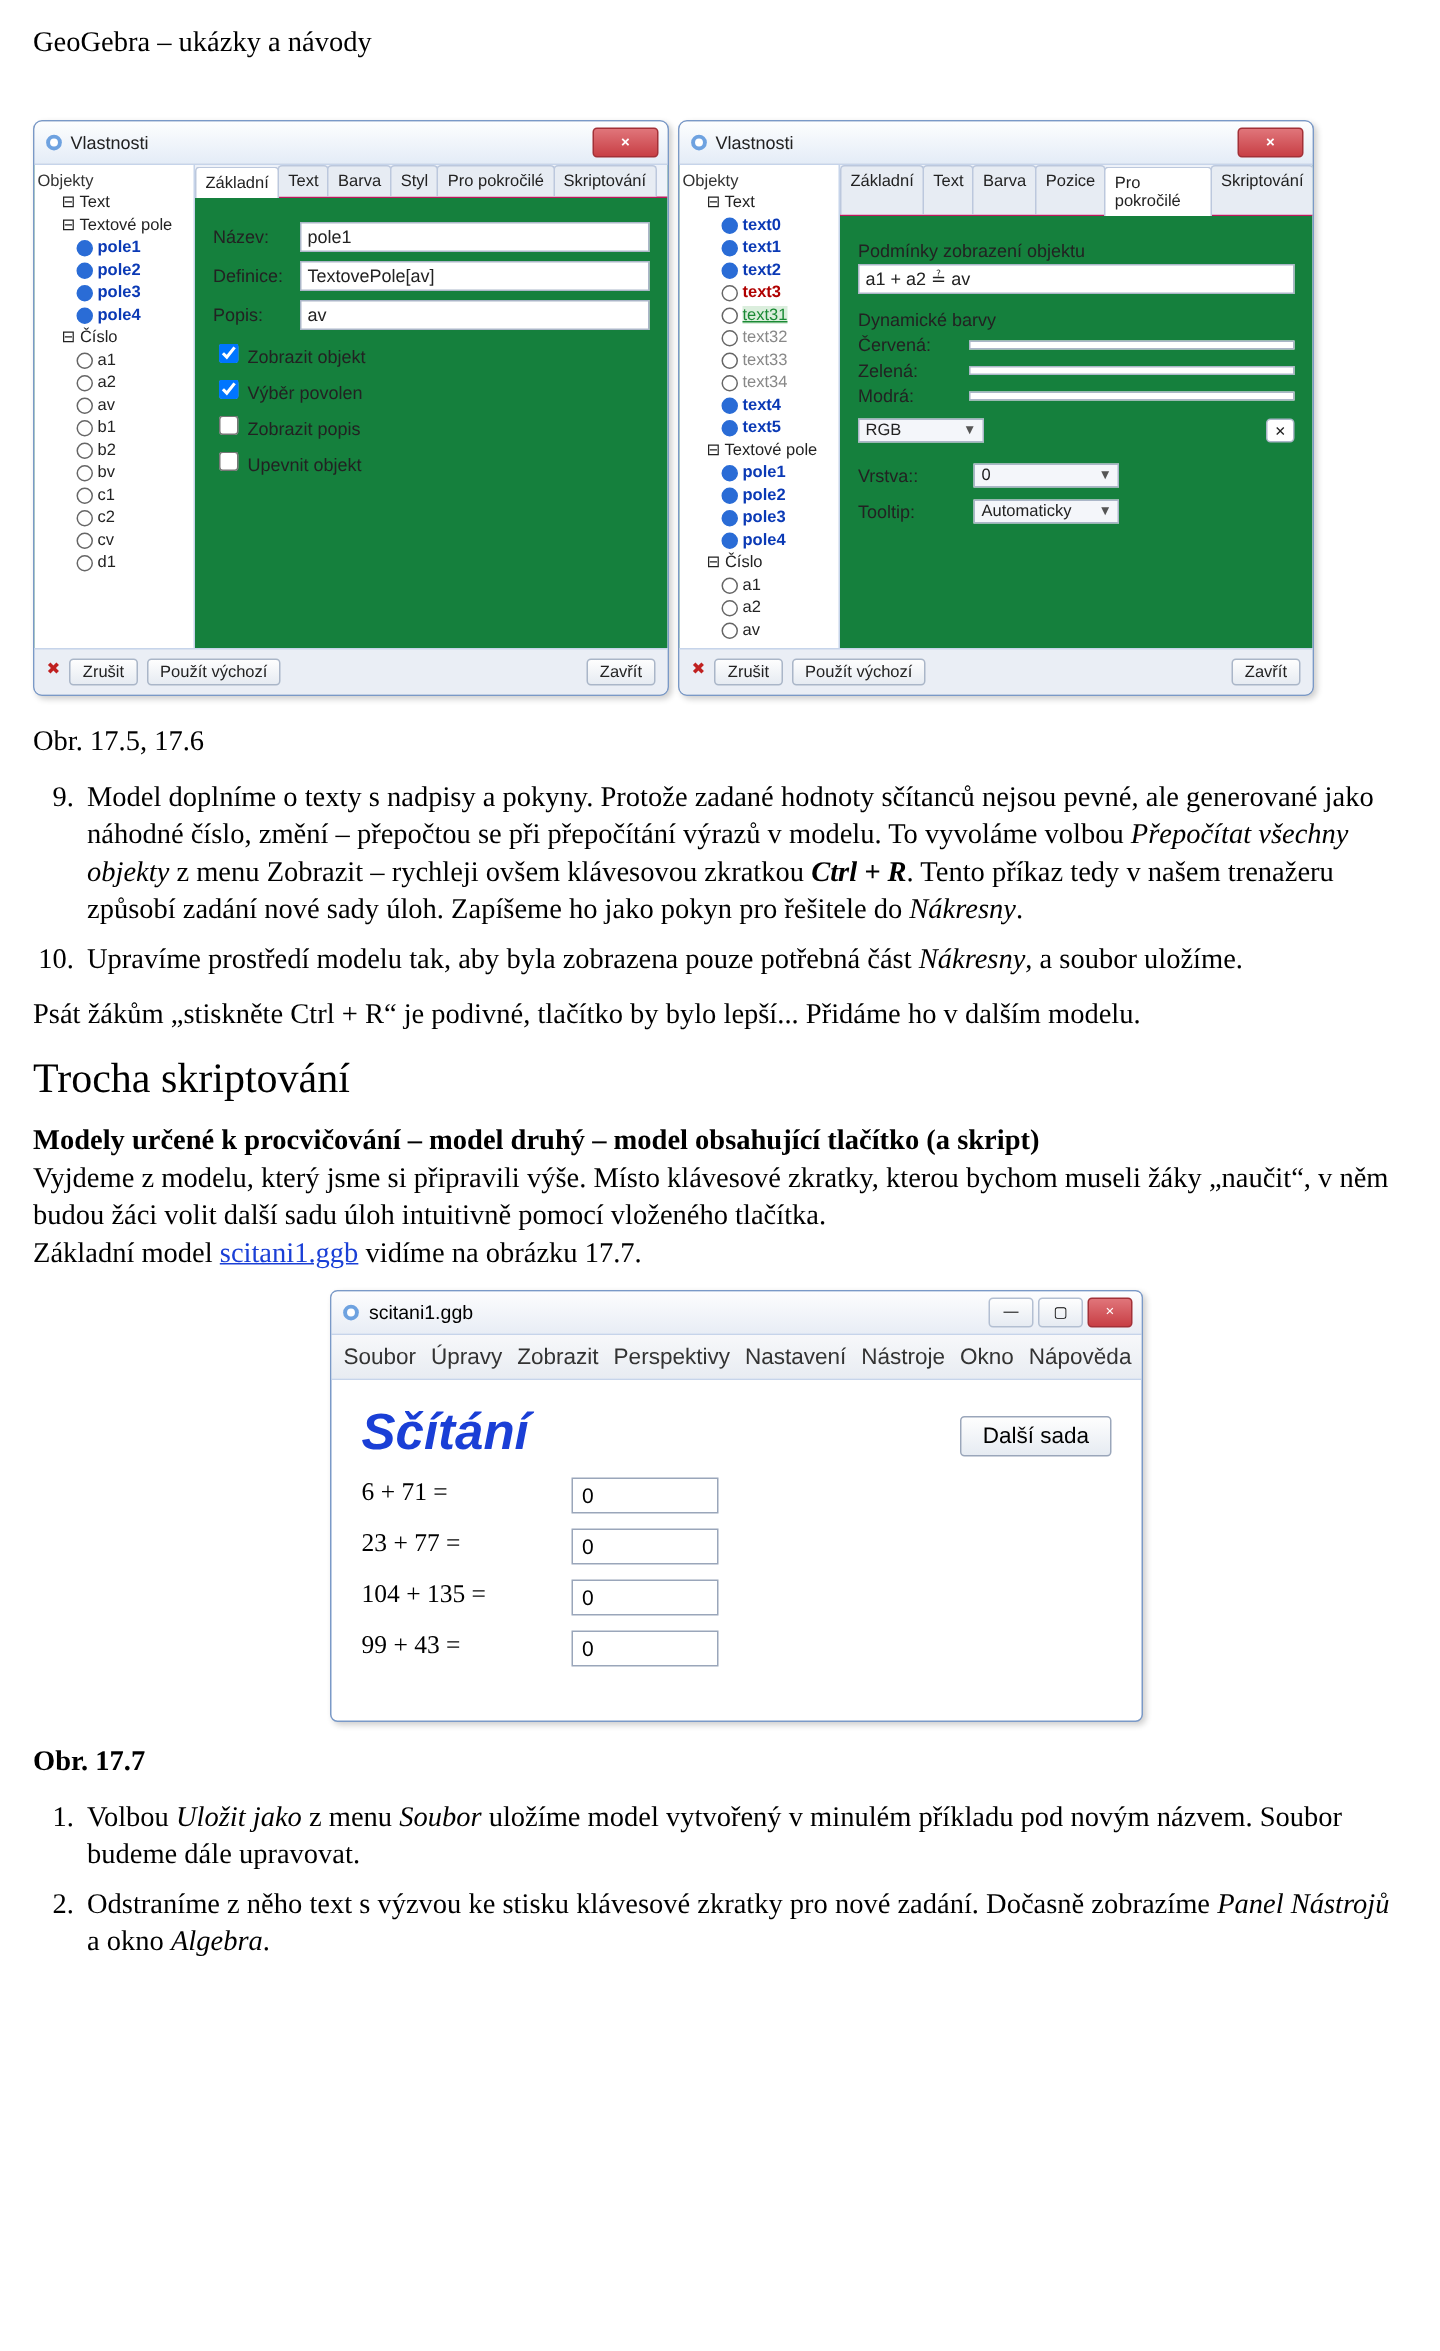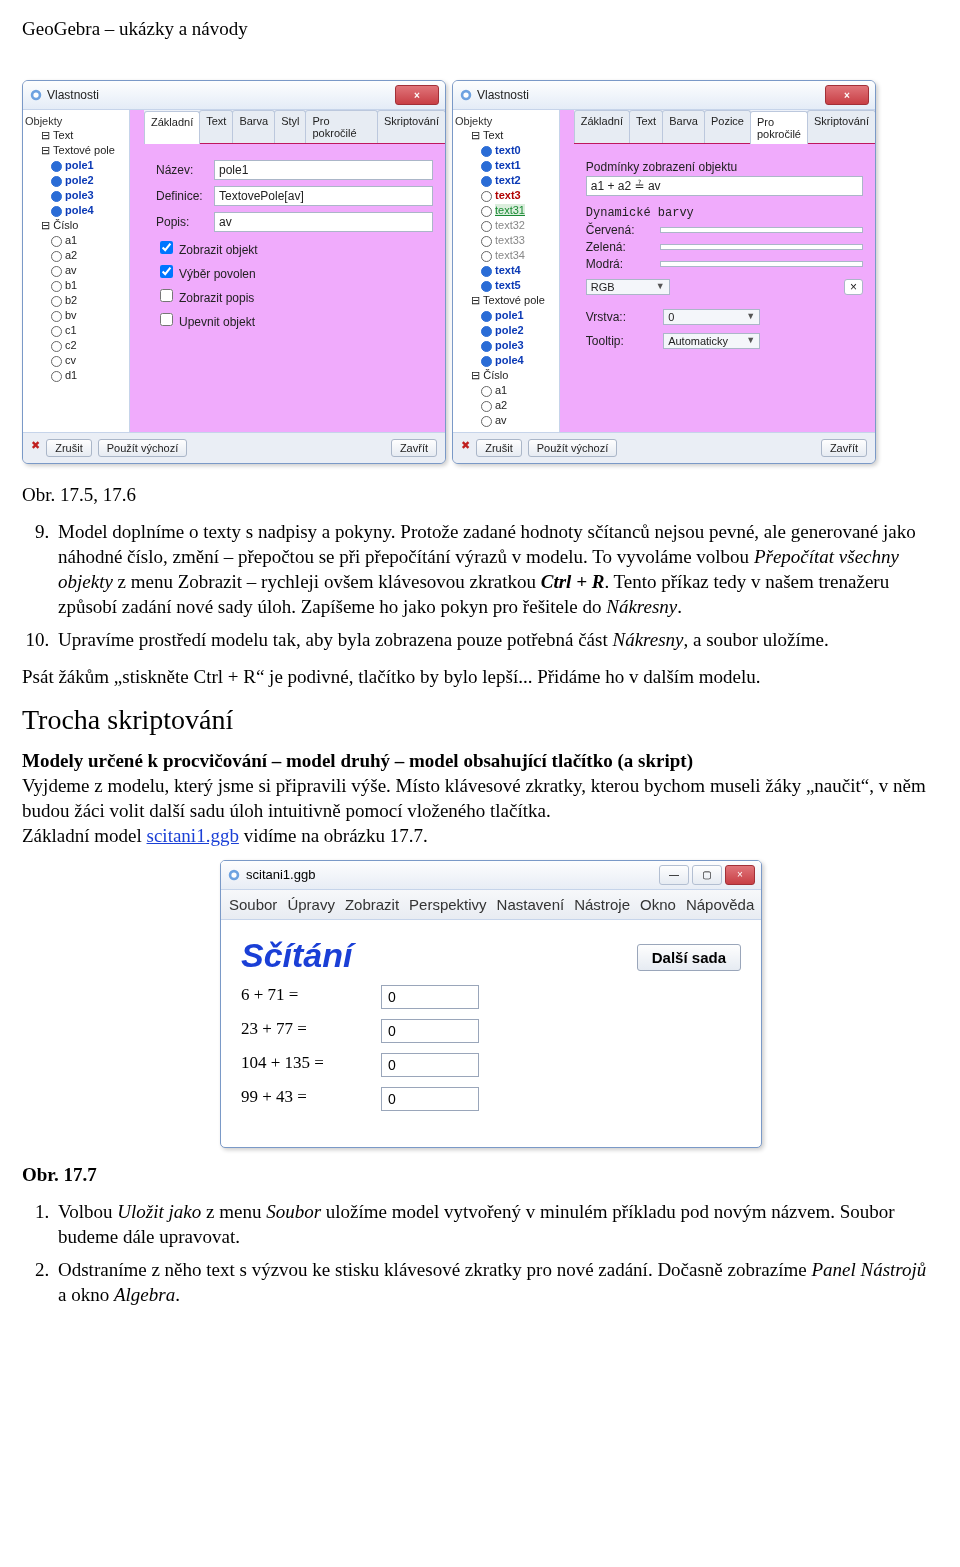--- a/index.html
+++ b/index.html
@@ -38,21 +38,21 @@
   .dlg-title .ticon { width:14px; height:14px; margin-right:4px; }
   .dlg-title .sp { flex:1; }
   .dlg-close {
     width:42px; height:18px;
     background: linear-gradient(#e0757a,#c83f45);
     border:1px solid #a23037;
     border-radius:3px;
     display:flex; align-items:center; justify-content:center;
     color:#fff; font-weight:bold; font-size:10px;
   }
-  .dlg-body { display:flex; flex:1; background:#f0abfc;gap:14px; }
+  .dlg-body { display:flex; flex:1; background:#15803d; }
   .dlg-tree {
     width:102px;
     background:#fff;
     border-right:1px solid #c6d4ea;
     font-size:11px;
     padding:4px 2px;
     overflow:hidden;
   }
   .tree-hd { font-weight:normal; color:#333; padding:1px 0; }
   .tree-item { padding:0 0 0 16px; line-height:15px; white-space:nowrap; }
@@ -142,21 +142,21 @@
     padding:6px 8px;
     font-size:15px;
     color:#333;
     display:flex; gap:10px;
   }
   .gwin-body { padding:16px 20px 26px 20px; }
   .titlebig { font-family:Arial,sans-serif; font-size:34px; font-weight:bold; font-style:italic; color:#1a3fd6; }
   .toprow { display:flex; align-items:center; }
   .toprow .sp{flex:1;}
   .dalsi { border:1px solid #9aa6ba; background:linear-gradient(#fefefe,#e6ebf2);
-           padding:4px 14px; border-radius:3px; font-size:15px; margin-top:4px;font-weight:bold;}
+           padding:4px 14px; border-radius:3px; font-size:15px; margin-top:4px;}
   .eqrow { display:flex; align-items:flex-start; margin:10px 0; font-size:17px; font-family:"Times New Roman",serif;}
   .eqrow .expr{ width:140px; }
   .eqrow input{ width:84px; border:1px solid #9aa6ba; padding:3px 6px; font-size:14px;}
 
   .caption { margin-top:14px; font-weight:bold; font-size:19px;}
 </style>
 </head>
 <body>
 
 <div class="doc-header">GeoGebra – ukázky a návody</div>
@@ -274,21 +274,21 @@
           <div class="dlg-tab">Základní</div>
           <div class="dlg-tab">Text</div>
           <div class="dlg-tab">Barva</div>
           <div class="dlg-tab">Pozice</div>
           <div class="dlg-tab act">Pro pokročilé</div>
           <div class="dlg-tab">Skriptování</div>
         </div>
         <div class="dlg-form">
           <div class="sec-hd">Podmínky zobrazení objektu</div>
           <div class="ftxt" style="width:auto;">a1 + a2 ≟ av</div>
-          <div class="sec-hd" style="margin-top:10px;font-family:Liberation Mono, monospace;">Dynamické barvy</div>
+          <div class="sec-hd" style="margin-top:10px;">Dynamické barvy</div>
           <div class="color-row">
               <span>Červená:</span>
               <div class="ftxt" style="flex:1;"></div>
             </div>
           <div class="color-row">
               <span>Zelená:</span>
               <div class="ftxt" style="flex:1;"></div>
             </div>
           <div class="color-row">
               <span>Modrá:</span>

